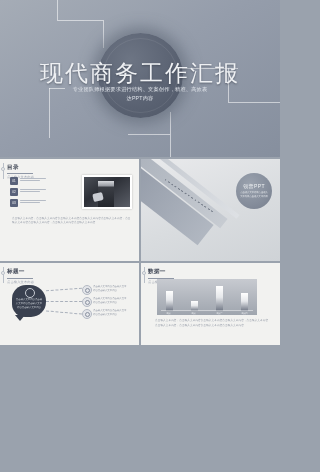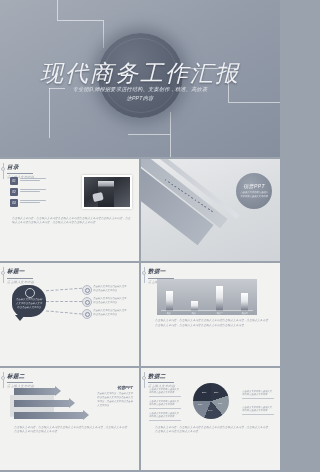--- a/index.html
+++ b/index.html
@@ -2,21 +2,21 @@
 <html><head>
 <meta charset="utf-8">
 <style>
   html,body{margin:0;padding:0;}
   body{
     width:280px;height:472px;overflow:hidden;
     background:#9aa2ad;
     font-family:"Liberation Sans","DejaVu Sans",sans-serif;
     -webkit-font-smoothing:antialiased;
   }
-  .page{position:relative;width:280px;height:472px;overflow:hidden;font-style:italic;}
+  .page{position:relative;width:280px;height:345px;overflow:hidden;}
 
   
   .hero{
     position:relative;width:280px;height:157px;overflow:hidden;
     background:linear-gradient(150deg,#a5acb6 0%,#959dab 45%,#868f9e 100%);
   }
   .hero .circ{
     position:absolute;left:98px;top:33px;width:85px;height:85px;border-radius:50%;
     background:radial-gradient(circle at 38% 32%,#6d7584 0%,#5b6373 55%,#4e5666 100%);
     box-shadow:0 0 14px 6px rgba(90,98,113,.55);

